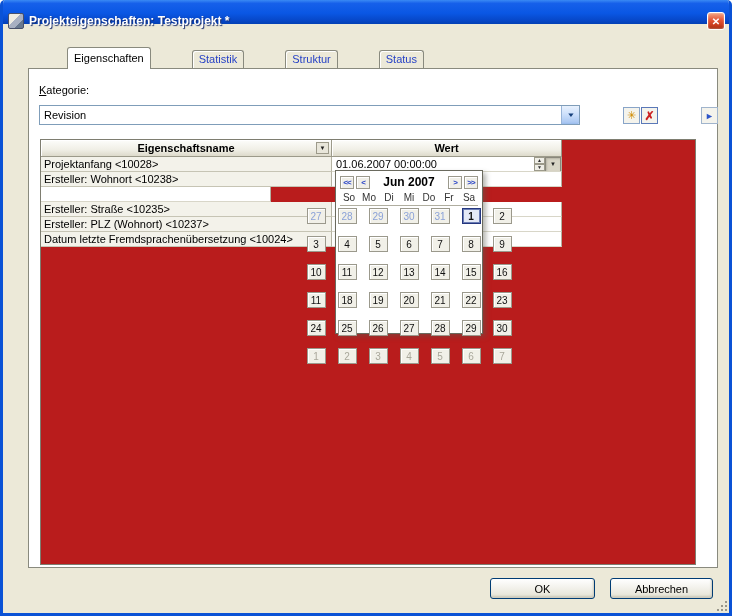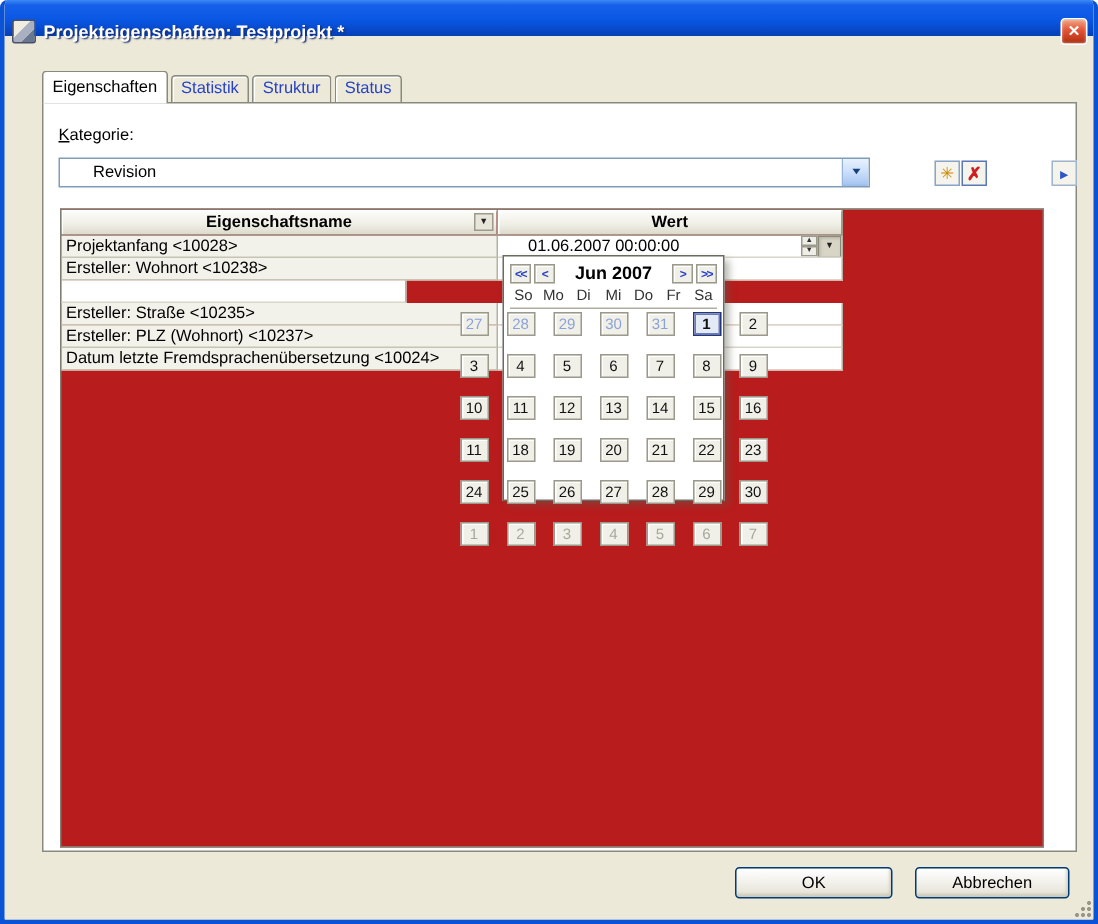--- a/index.html
+++ b/index.html
@@ -14,29 +14,29 @@
     background:linear-gradient(135deg,#efece2 0 40%,#a8b0c2 40% 70%,#68788f 70%);}
   .title-text{flex:1;color:#fff;font-size:12px;font-weight:bold;white-space:nowrap;
     text-shadow:1px 1px 1px #1a2e6e;}
   .close-btn{width:18px;height:18px;box-sizing:border-box;border:1px solid #fff;border-radius:3px;
     background:linear-gradient(180deg,#f2a584,#e25335 45%,#c43a1c 80%,#a03014);
     color:#fff;display:flex;align-items:center;justify-content:center;font-size:10px;font-weight:bold;
     box-shadow:inset 0 0 2px rgba(255,255,255,.6);}
   .tabbar{position:absolute;left:25px;top:46px;height:22px;display:flex;align-items:flex-end;z-index:2;}
   .tab{box-sizing:border-box;height:18px;padding:2px 6px 0;margin-right:2px;background:#ECE9D8;
     border:1px solid #898a7e;border-bottom:none;border-radius:3px 3px 0 0;font-size:11px;color:#2742c6;
-    box-shadow:inset 1px 1px 0 #fff;white-space:nowrap;}
+    box-shadow:inset 1px 1px 0 #fff;white-space:nowrap;margin-left:39px;}
   .tab.active{height:22px;padding-top:4px;background:#fff;color:#000;margin-bottom:-1px;position:relative;z-index:3;}
   .tabpage{position:absolute;left:25px;top:68px;width:690px;height:500px;background:#fff;
     border:1px solid #898a7e;box-sizing:border-box;}
   .cat-label{position:absolute;left:10px;top:15px;font-size:11px;color:#000;}
   .mnemonic::first-letter{text-decoration:underline;}
   .combo{position:absolute;left:10px;top:36px;width:541px;height:20px;border:1px solid #7F9DB9;
     background:#fff;box-sizing:border-box;display:flex;align-items:center;}
-  .combo-text{flex:1;font-size:11px;padding-left:4px;margin-left:18px;}
+  .combo-text{flex:1;font-size:11px;padding-left:4px;}
   .combo-arrow{width:17px;align-self:stretch;border-left:1px solid #98b4d8;border-radius:0 1px 1px 0;
     background:linear-gradient(180deg,#e8f1fd,#cde0fb 45%,#abc8f2 90%,#98baec);
     display:flex;align-items:center;justify-content:center;}
   .combo-arrow .ar{font-style:normal;font-size:6px;color:#16407c;transform:scaleX(1.5);}
   .tool-btn{position:absolute;top:38px;width:17px;height:17px;box-sizing:border-box;border:1px solid #88a4c8;
     background:#f4f3ec;display:flex;align-items:center;justify-content:center;}
   .btn-new{left:594px;} .btn-new span{color:#cf8a00;font-size:11px;}
   .btn-del{left:612px;border-color:#5a78b8;} .btn-del span{color:#cc1f1f;font-weight:bold;font-size:12px;line-height:12px;}
   .btn-run{left:672px;border-color:#a0b4cc;} .btn-run span{color:#2d55c8;font-size:9px;}
   .grid{position:absolute;left:11px;top:70px;width:656px;height:426px;border:1px solid #7e7d70;
@@ -46,21 +46,21 @@
     border-right:1px solid #9c9a8a;border-bottom:1px solid #9c9a8a;box-shadow:inset 1px 1px 0 #fff;
     font-size:11px;font-weight:bold;display:flex;align-items:center;justify-content:center;position:relative;}
   .hname{width:291px;} .hwert{width:230px;}
   .hdrop{position:absolute;right:2px;top:2px;bottom:2px;width:13px;border:1px solid #9c9a8a;background:#e8e6da;
     display:flex;align-items:center;justify-content:center;box-sizing:border-box;}
   .hdrop i{font-style:normal;font-size:6px;color:#222;}
   .prow{display:flex;height:15px;}
   .pcell{box-sizing:border-box;font-size:11px;line-height:13px;overflow:hidden;white-space:nowrap;}
   .pname{width:291px;background:#f3f2ea;border-right:1px solid #b4b2a2;border-bottom:1px solid #c6c4b4;padding:1px 4px 0 3px;}
   .pval{width:230px;background:#fff;border-right:1px solid #b4b2a2;border-bottom:1px solid #d8d6c8;
-    display:flex;align-items:center;padding-left:20px;}
+    display:flex;align-items:center;padding-left:4px;}
   .val-text{flex:1;font-size:11px;}
   .spin{display:flex;flex-direction:column;width:11px;height:15px;}
   .spin-btn{height:7px;box-sizing:border-box;border:1px solid #9c9a8a;background:#efeee6;color:#333;
     font-size:5px;line-height:5px;font-weight:normal;display:flex;align-items:center;justify-content:center;}
   .vdrop{width:16px;height:15px;box-sizing:border-box;border:1px solid #8a887c;background:#d8d5c6;
     box-shadow:inset 1px 1px 2px #b8b5a6;display:flex;align-items:center;justify-content:center;
     font-size:6px;color:#222;}
   .calendar{position:absolute;left:306px;top:101px;width:148px;height:164px;background:#fff;
     border:1px solid #6a6a5e;box-shadow:3px 3px 5px rgba(90,90,80,.45);z-index:10;padding:4px;box-sizing:border-box;}
   .cal-nav{display:flex;align-items:center;gap:2px;height:14px;margin-bottom:3px;}

